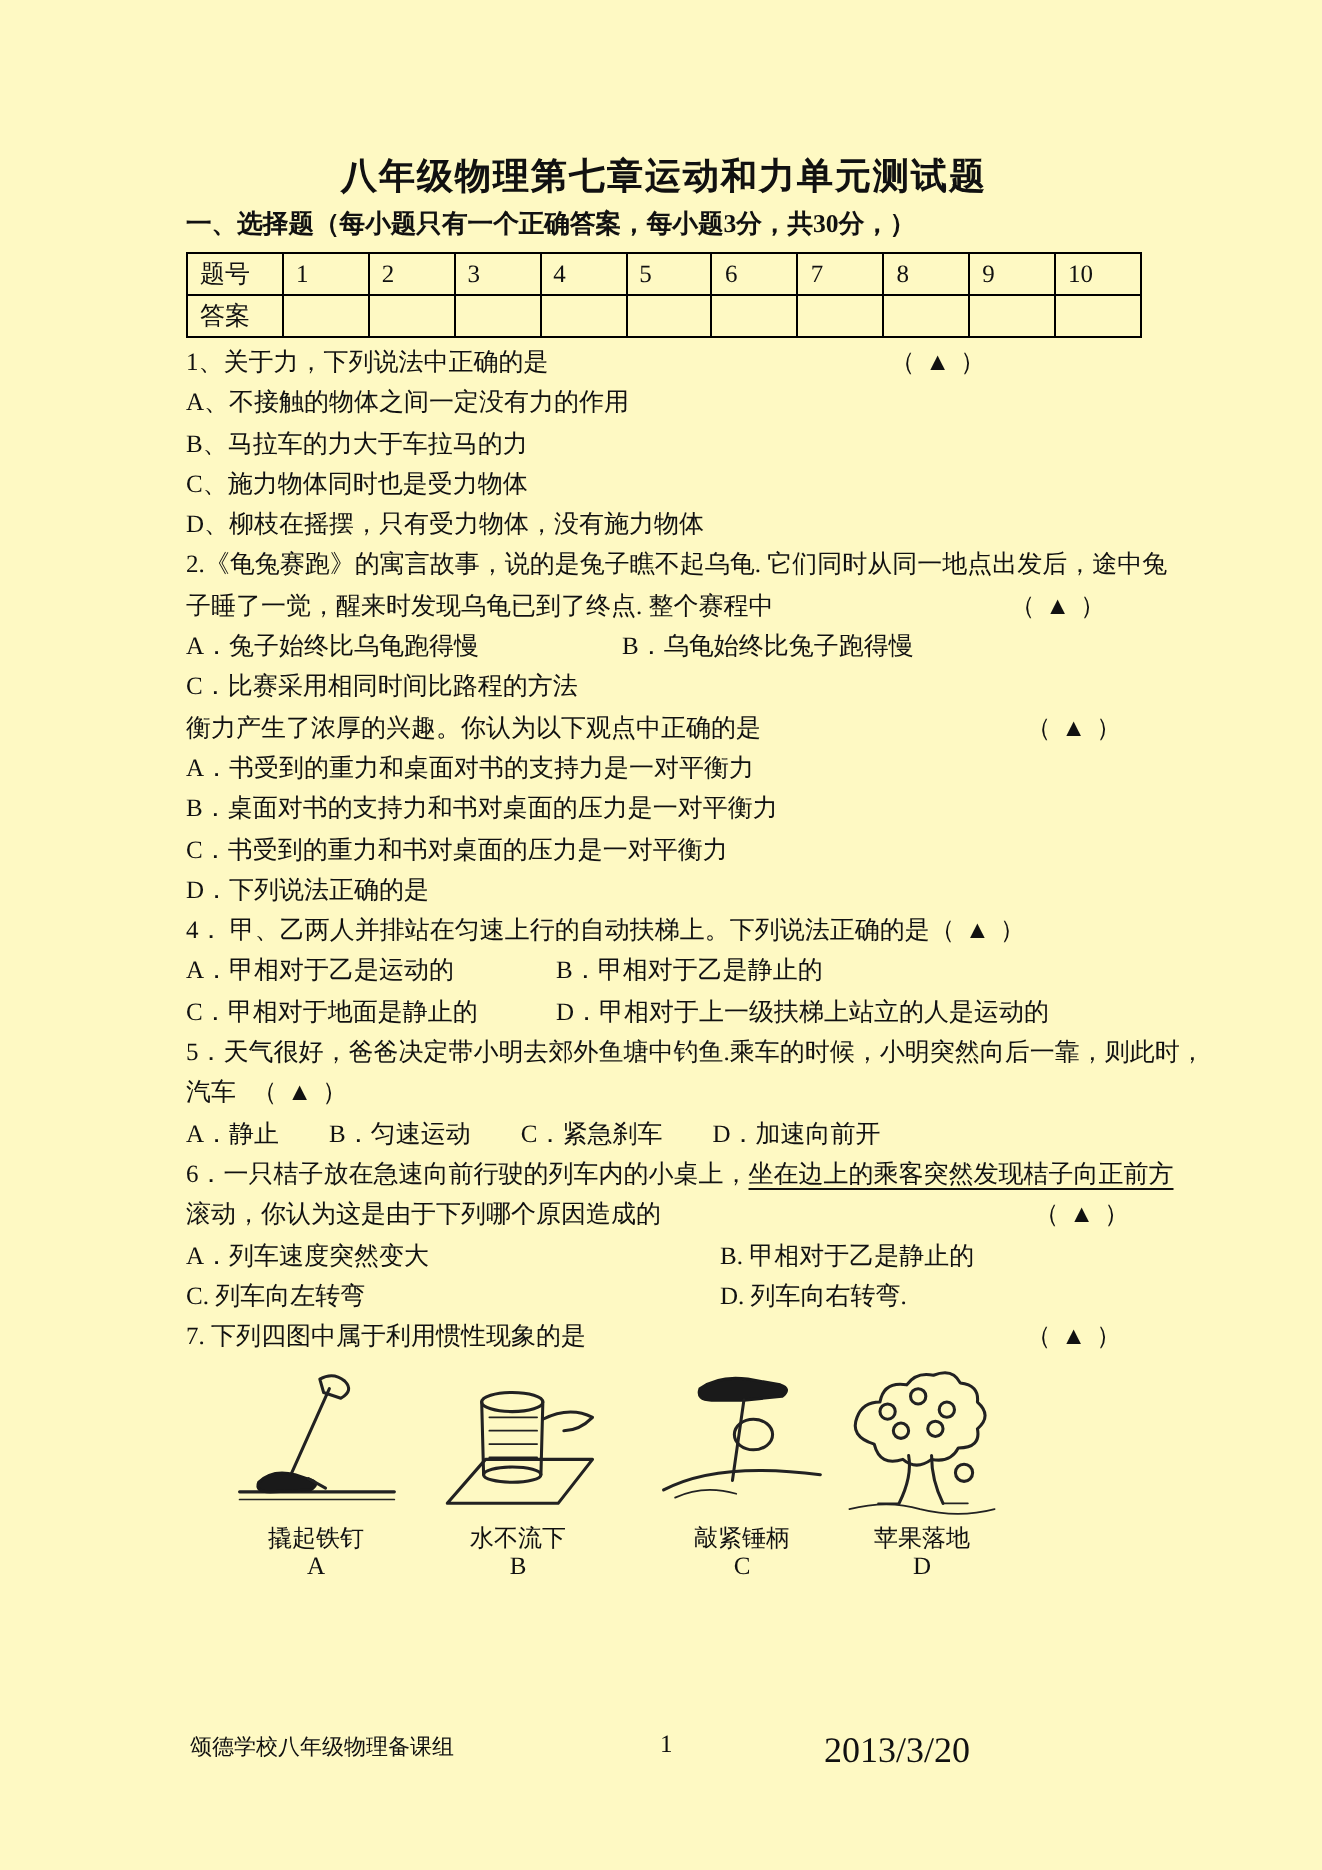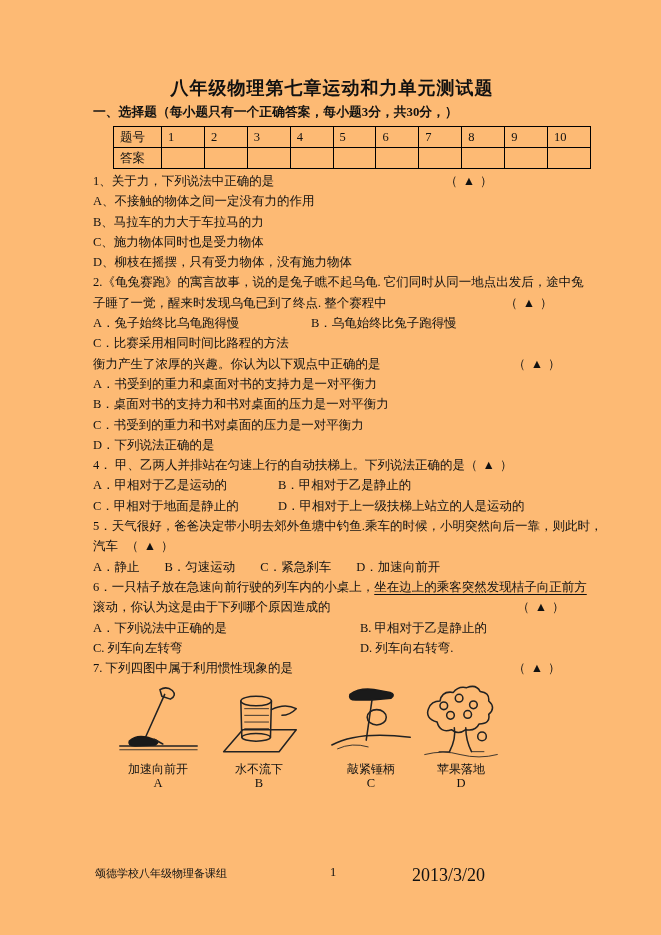--- a/index.html
+++ b/index.html
@@ -2,28 +2,28 @@
 <html><head>
 <meta charset="utf-8">
 <style>
   * { margin:0; padding:0; box-sizing:border-box; }
   html,body { background:#ffffff; }
   body {
     width:661px; height:935px;
     font-family:"Liberation Serif","DejaVu Serif",serif;
     color:#111111;
   }
-  .page { position:relative; width:661px; height:935px; background:#fdba74; overflow:hidden; }
+  .page { position:relative; width:661px; height:935px; background:#fef9c3; overflow:hidden; }
   .content { position:absolute; left:93px; top:0; width:478px; }
 
   .title { margin-top:76px; height:24px; text-align:center; font-size:18px; font-weight:bold; letter-spacing:1px; white-space:nowrap; }
   .info-line { margin-top:16px; height:19px; font-size:14px; white-space:nowrap; }
   .section-heading { margin-top:4px; height:19px; font-size:12.8px; font-weight:bold; white-space:nowrap; }
 
-  table.answer-table { margin-top:3px; width:478px; border-collapse:collapse; table-layout:fixed;margin-left:20px; }
+  table.answer-table { margin-top:3px; width:478px; border-collapse:collapse; table-layout:fixed; }
   table.answer-table td { border:1px solid #000; height:21px; font-size:12.5px; padding-left:6px; vertical-align:middle; }
   td.label-col { width:48px; }
 
   .body-block { margin-top:2px; font-size:12.5px; }
   .qline { position:relative; height:20.3px; line-height:20.3px; white-space:nowrap; }
   .abs { position:absolute; top:0; }
   .marker { letter-spacing:1px; }
   .u { text-decoration:underline; text-underline-offset:3px;text-align:right; }
 
   .figures { position:relative; height:106px; margin-top:6px; }
@@ -132,21 +132,21 @@
       <div class="qline">A．静止　　B．匀速运动　　C．紧急刹车　　D．加速向前开</div>
 
       <div class="qline">
         <span>6．一只桔子放在急速向前行驶的列车内的小桌上，</span><span class="u">坐在边上的乘客突然发现桔子向正前方</span>
       </div>
       <div class="qline">
         <span>滚动，你认为这是由于下列哪个原因造成的</span>
         <span class="abs marker" style="left:424px">（ ▲ ）</span>
       </div>
       <div class="qline">
-        <span>A．下列说法中正确的是</span>
+        <span>A．列车速度突然变大</span>
         <span class="abs" style="left:267px">B. 甲相对于乙是静止的</span>
       </div>
       <div class="qline">
         <span>C. 列车向左转弯</span>
         <span class="abs" style="left:267px">D. 列车向右转弯.</span>
       </div>
 
       <div class="qline">
         <span>7. 下列四图中属于利用惯性现象的是</span>
         <span class="abs marker" style="left:420px">（ ▲ ）</span>
@@ -156,21 +156,21 @@
 
         <div class="figure" style="left:19px">
           <svg viewBox="0 0 90 80">
             <line x1="5" y1="64" x2="86" y2="64"></line>
             <line class="thin" x1="5" y1="68" x2="86" y2="68"></line>
             <path d="M52 10 L31 57" stroke-width="6"></path>
             <path d="M47 5 q7 -4 13 1 q5 5 -2 9 l-9 -3 z"></path>
             <path class="solid" d="M15 59 q7 -7 19 -4 l9 3 q4 2 -1 5 l-21 1 q-8 0 -6 -5 z"></path>
             <line x1="41" y1="57" x2="50" y2="62"></line>
           </svg>
-          <div class="fig-caption">加速向前开</div>
+          <div class="fig-caption">撬起铁钉</div>
           <div class="fig-letter">A</div>
         </div>
 
         <div class="figure" style="left:120px">
           <svg viewBox="0 0 90 80">
             <path d="M8 70 L28 47 L84 47 L66 70 Z"></path>
             <ellipse cx="42" cy="17" rx="16" ry="5"></ellipse>
             <line x1="26" y1="17" x2="27" y2="55"></line>
             <line x1="58" y1="17" x2="57" y2="55"></line>
             <ellipse cx="42" cy="55" rx="15" ry="4"></ellipse>

